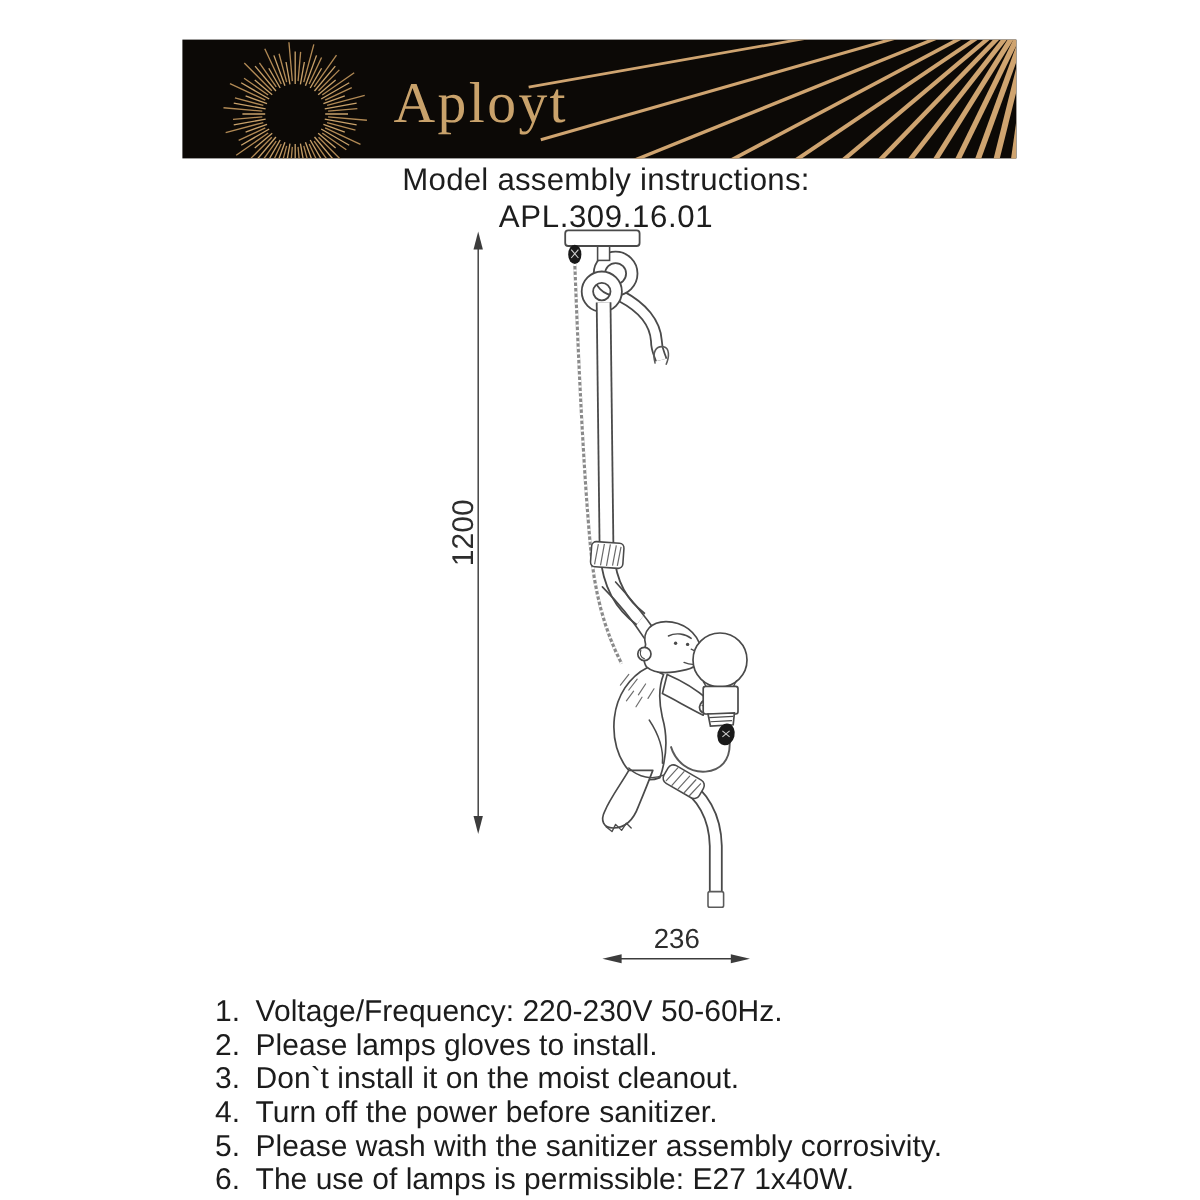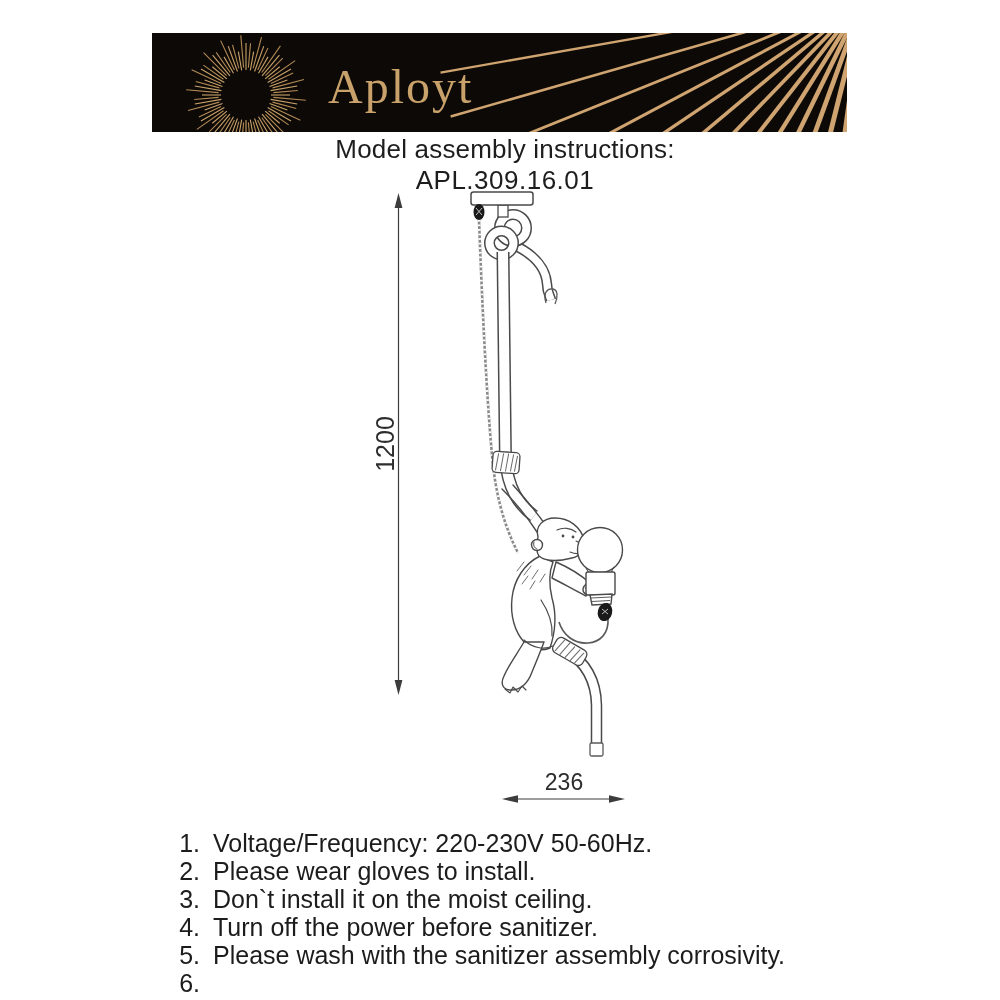--- a/index.html
+++ b/index.html
@@ -242,30 +242,31 @@
   </g>
 </svg>
 
 <div class="inst">
   <div class="inst-row">
     <span class="inst-num">1.</span>
     <span class="inst-text">Voltage/Frequency: 220-230V 50-60Hz.</span>
   </div>
   <div class="inst-row">
     <span class="inst-num">2.</span>
-    <span class="inst-text">Please wear gloves to install.</span>
+    <span class="inst-text">Please lamps gloves to install.</span>
   </div>
   <div class="inst-row">
     <span class="inst-num">3.</span>
-    <span class="inst-text">Don`t install it on the moist ceiling.</span>
+    <span class="inst-text">Don`t install it on the moist cleanout.</span>
   </div>
   <div class="inst-row">
     <span class="inst-num">4.</span>
     <span class="inst-text">Turn off the power before sanitizer.</span>
   </div>
   <div class="inst-row">
     <span class="inst-num">5.</span>
     <span class="inst-text">Please wash with the sanitizer assembly corrosivity.</span>
   </div>
   <div class="inst-row">
     <span class="inst-num">6.</span>
+    <span class="inst-text">The use of lamps is permissible: E27 1x40W.</span>
   </div>
 </div>
 
 </body></html>

